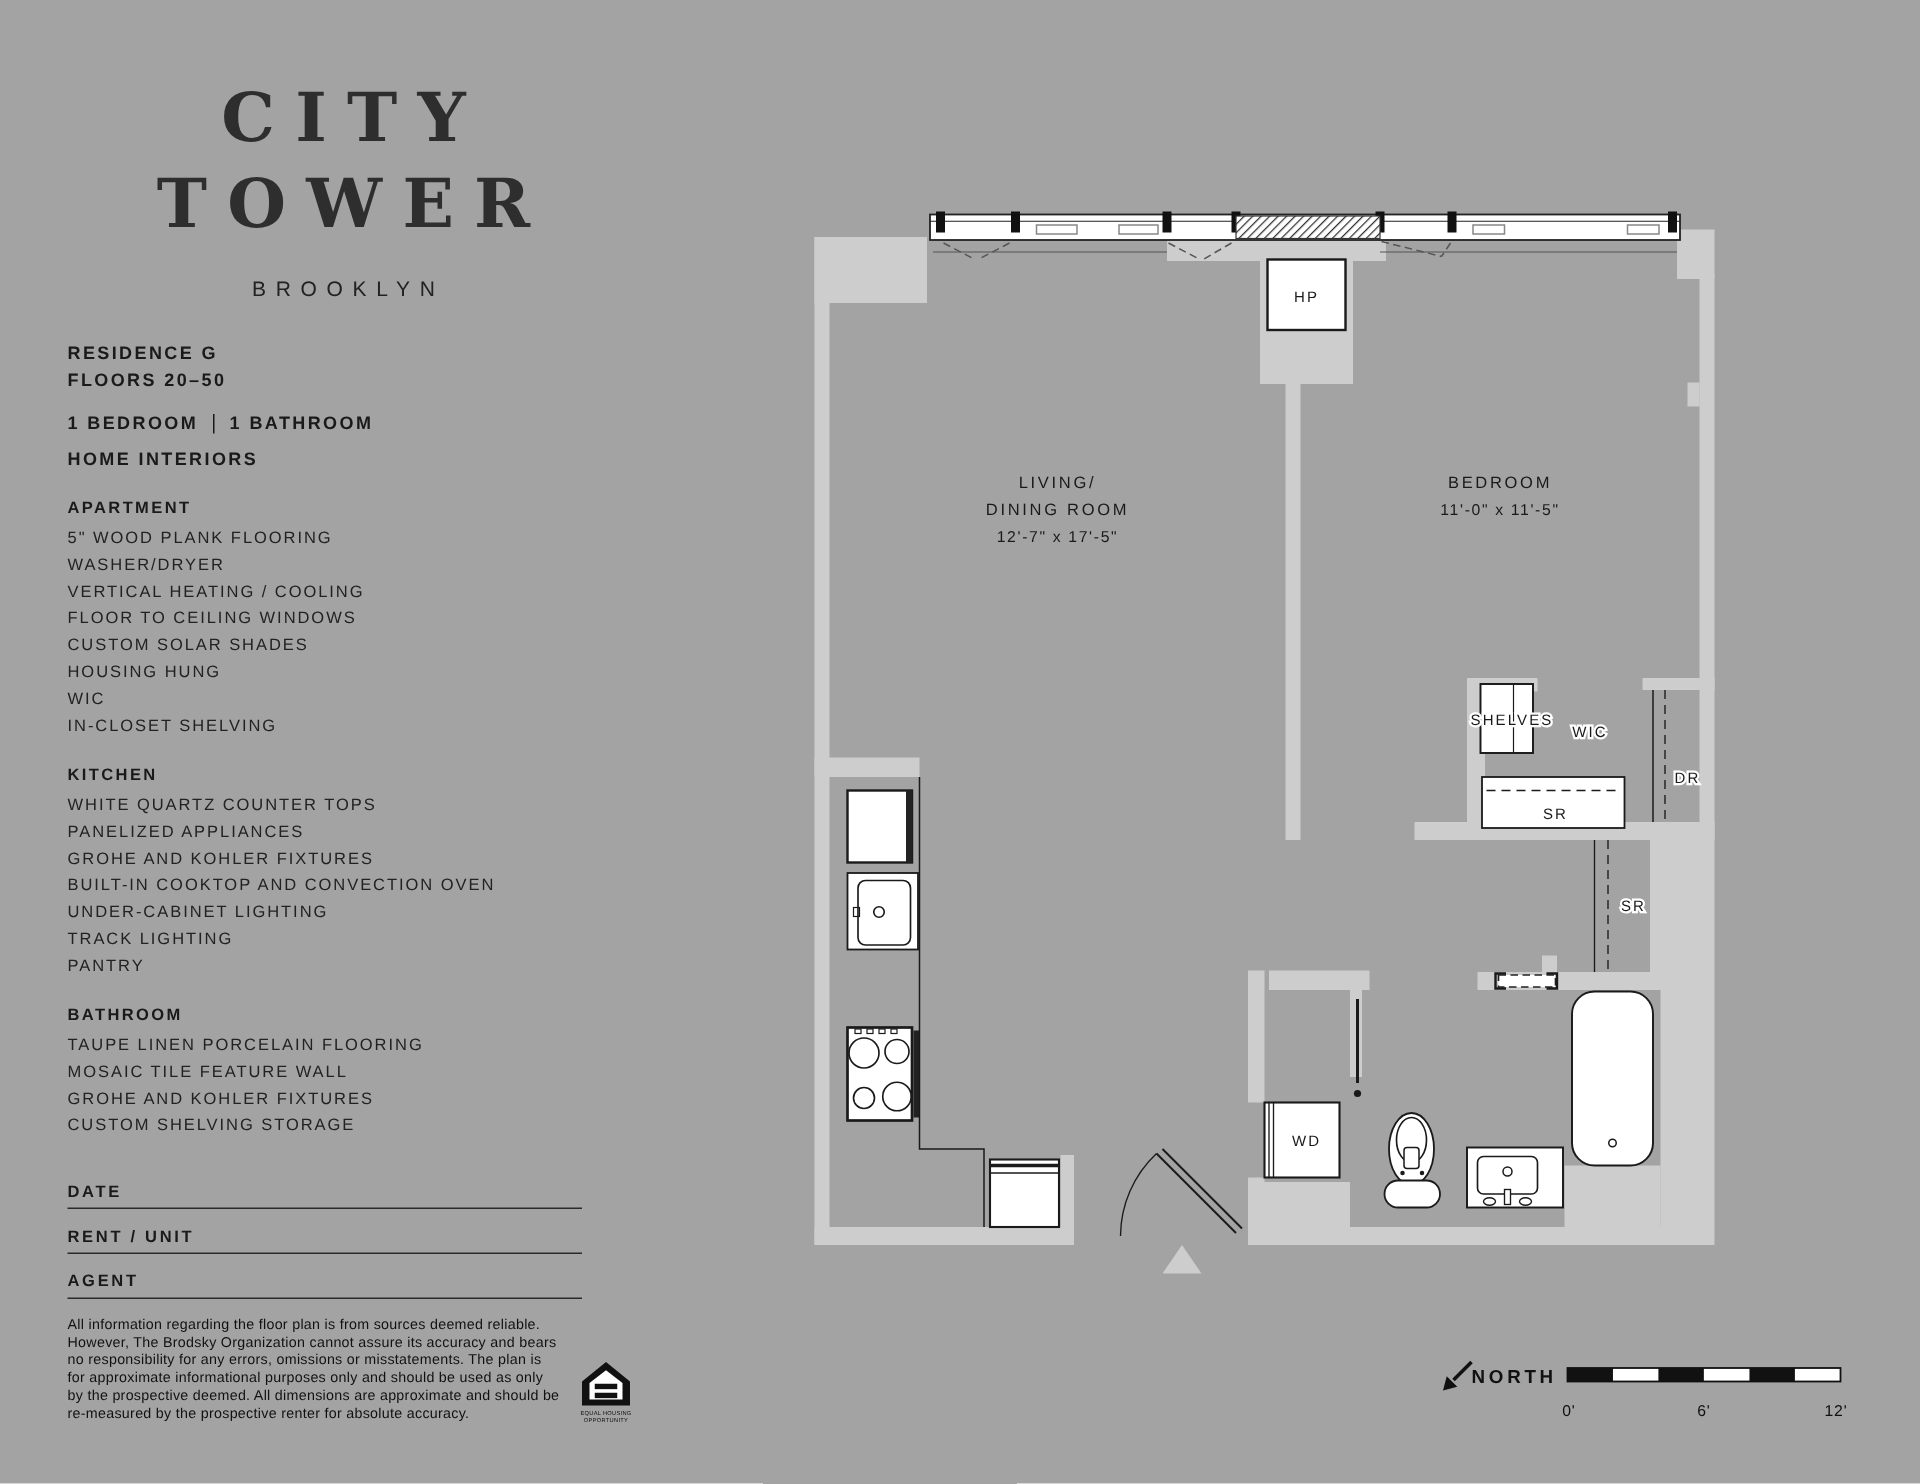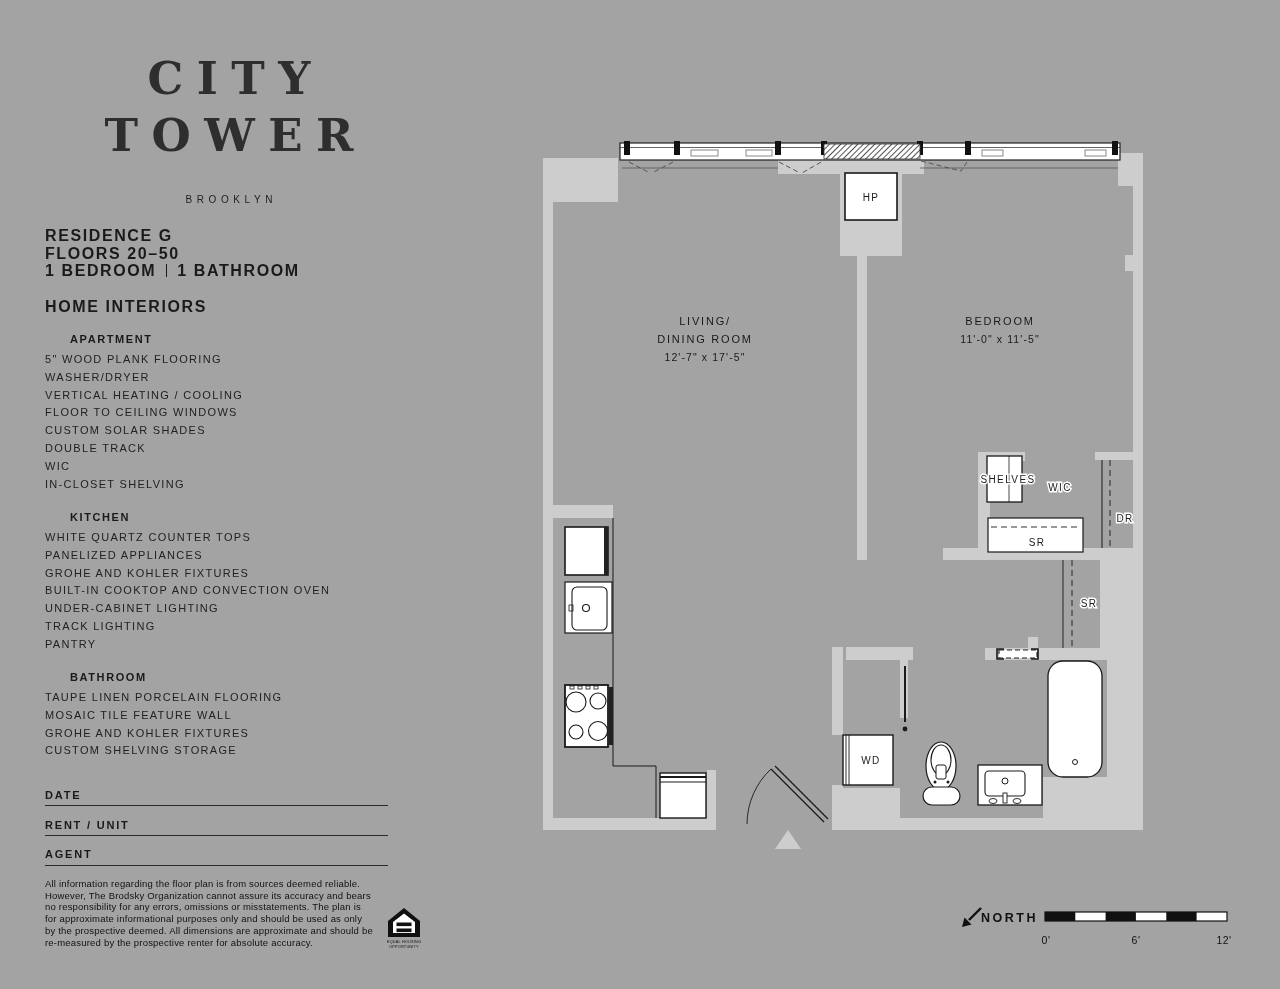--- a/index.html
+++ b/index.html
@@ -4,29 +4,29 @@
 <style>
   html,body{margin:0;padding:0;background:#fff;}
   .page{position:relative;width:1280px;height:989px;background:#a3a3a3;overflow:hidden;
         font-family:"Liberation Sans",sans-serif;color:#1a1a1a;}
   .abs{position:absolute;}
 
   
   .brand{left:88px;top:50px;width:282px;text-align:center;}
   .brand-name{font-family:"DejaVu Serif",serif;font-weight:bold;font-size:45px;
               letter-spacing:0.30em;padding-left:0.30em;line-height:57px;color:#2e2e2e;}
-  .brand-city{margin-top:30px;font-size:10px;letter-spacing:0.46em;padding-left:0.46em;color:#222;}
+  .brand-city{margin-top:20px;font-size:14px;letter-spacing:0.46em;padding-left:0.46em;color:#222;}
 
   
   .lc{left:45px;width:430px;}
-  .hline{font-size:16px;font-weight:bold;letter-spacing:1.6px;line-height:17.5px;}
-  .feat-heading{font-size:11px;font-weight:bold;letter-spacing:1.6px;margin-left:25px;}
+  .hline{font-size:12px;font-weight:bold;letter-spacing:1.6px;line-height:17.5px;}
+  .feat-heading{font-size:11px;font-weight:bold;letter-spacing:1.6px;}
   .feat-items{margin-top:6px;}
   .feat-item{font-size:11px;letter-spacing:1.3px;line-height:17.8px;color:#222;}
-  .cfg{display:flex;align-items:center;}
+  .cfg{display:flex;align-items:center;margin-top:12px;}
   .cfg-divider{display:inline-block;width:1px;height:13px;background:#1a1a1a;margin:0 10px;}
 
   .form-label{font-size:11px;font-weight:bold;letter-spacing:1.8px;}
   .form-line{border-top:1px solid #2a2a2a;width:343px;height:0;}
 
   .disc-line{font-size:9.5px;letter-spacing:0.2px;line-height:11.7px;color:#111;}
 
   
   .plan-svg{left:520px;top:130px;}
   .plabel{font-family:"Liberation Sans",sans-serif;font-size:11px;letter-spacing:1.8px;
@@ -68,21 +68,21 @@
   <div class="abs lc hline" style="top:298px">HOME INTERIORS</div>
 
   <div class="abs lc" style="top:333px">
     <div class="feat-heading">APARTMENT</div>
     <div class="feat-items">
       <div class="feat-item">5" WOOD PLANK FLOORING</div>
       <div class="feat-item">WASHER/DRYER</div>
       <div class="feat-item">VERTICAL HEATING / COOLING</div>
       <div class="feat-item">FLOOR TO CEILING WINDOWS</div>
       <div class="feat-item">CUSTOM SOLAR SHADES</div>
-      <div class="feat-item">DOUBLE TRACK</div>
+      <div class="feat-item">HOUSING HUNG</div>
       <div class="feat-item">WIC</div>
       <div class="feat-item">IN-CLOSET SHELVING</div>
     </div>
   </div>
 
   <div class="abs lc" style="top:511px">
     <div class="feat-heading">KITCHEN</div>
     <div class="feat-items">
       <div class="feat-item">WHITE QUARTZ COUNTER TOPS</div>
       <div class="feat-item">PANELIZED APPLIANCES</div>

